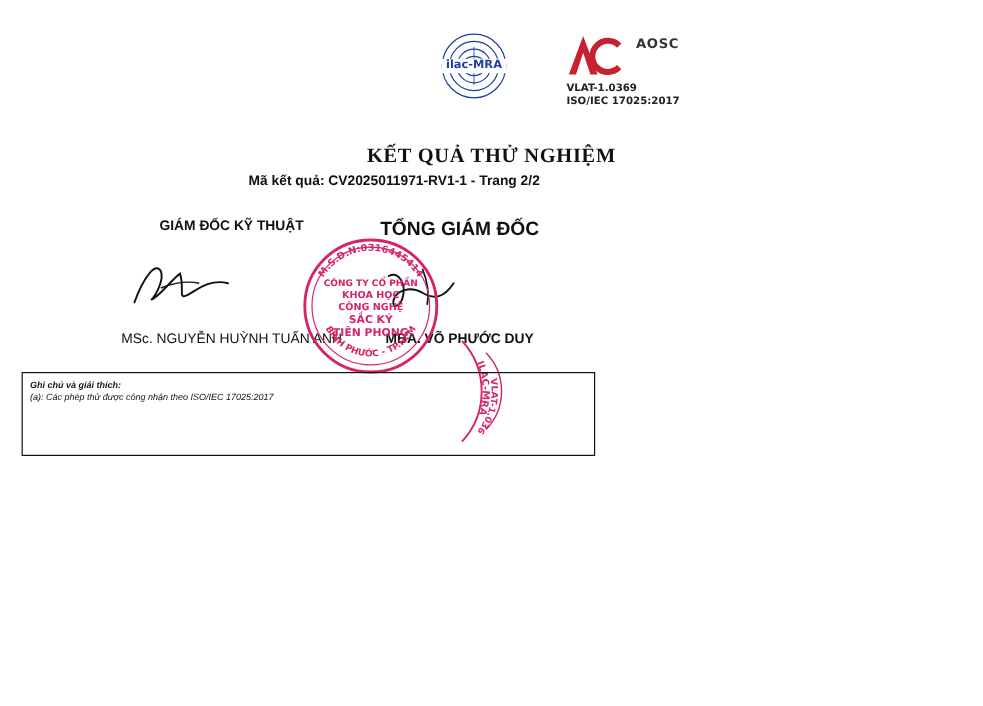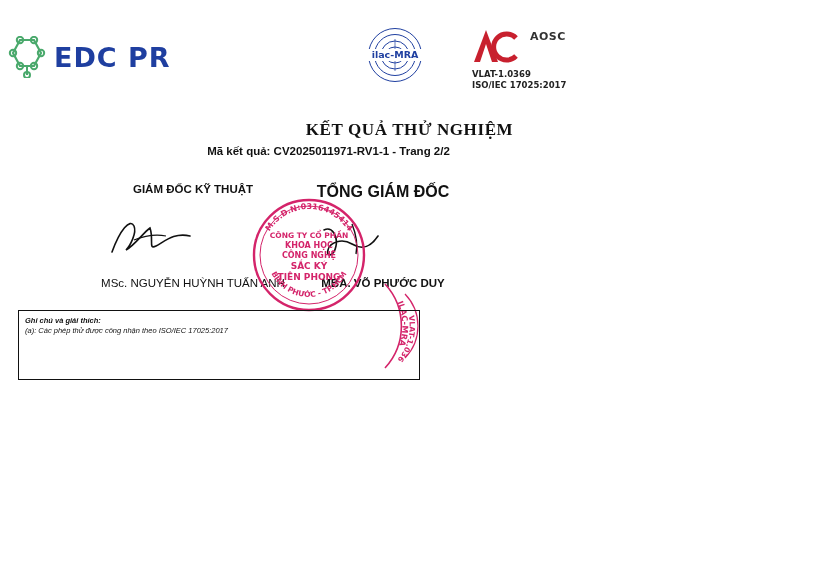--- a/index.html
+++ b/index.html
@@ -214,21 +214,21 @@
     top: 278px;
     width: 62px;
     height: 96px;
   }
 
   
   .notes {
     position: absolute;
     left: 18px;
     top: 310px;
-    width: 402px;
+    width: 478px;
     height: 70px;
     border: 1px solid #111;
     box-sizing: border-box;
     padding: 4px 6px;
   }
   .notes-title {
     font-size: 7.5px;
     font-weight: bold;
     font-style: italic;
     color: #111;
@@ -239,36 +239,20 @@
     font-style: italic;
     color: #111;
     line-height: 10.5px;
   }
 </style>
 </head>
 <body>
 
 <div class="header">
 
-  <div class="logo-block">
-    <div class="logo-mark">
-      <svg width="38" height="42" viewBox="0 0 38 42">
-        <polygon points="12,4 26,4 33,17 26,30 12,30 5,17" fill="none" stroke="#4aa96c" stroke-width="2.2"></polygon>
-        <circle cx="12" cy="4" r="3.2" fill="none" stroke="#4aa96c" stroke-width="2"></circle>
-        <circle cx="26" cy="4" r="3.2" fill="none" stroke="#4aa96c" stroke-width="2"></circle>
-        <circle cx="5" cy="17" r="3.2" fill="none" stroke="#4aa96c" stroke-width="2"></circle>
-        <circle cx="33" cy="17" r="3.2" fill="none" stroke="#4aa96c" stroke-width="2"></circle>
-        <circle cx="12" cy="30" r="3.2" fill="none" stroke="#4aa96c" stroke-width="2"></circle>
-        <circle cx="26" cy="30" r="3.2" fill="none" stroke="#4aa96c" stroke-width="2"></circle>
-        <line x1="19" y1="30" x2="19" y2="39" stroke="#4aa96c" stroke-width="2"></line>
-        <circle cx="19" cy="39" r="3" fill="none" stroke="#4aa96c" stroke-width="2"></circle>
-      </svg>
-    </div>
-    <div class="logo-text">EDC PR</div>
-  </div>
 
   <div class="accred-block">
 
     <div class="ilac">
       <div class="ilac-oval"></div>
       <div class="ilac-oval inner"></div>
       <svg class="ilac-arcs" viewBox="0 0 34 34">
         <path d="M3,17 A14,14 0 0,1 31,17" fill="none" stroke="#1f3fa0" stroke-width="1"></path>
         <path d="M6,20 A11,11 0 0,1 28,20" fill="none" stroke="#1f3fa0" stroke-width="1"></path>
         <path d="M3,17 A14,14 0 0,0 31,17" fill="none" stroke="#1f3fa0" stroke-width="1"></path>

